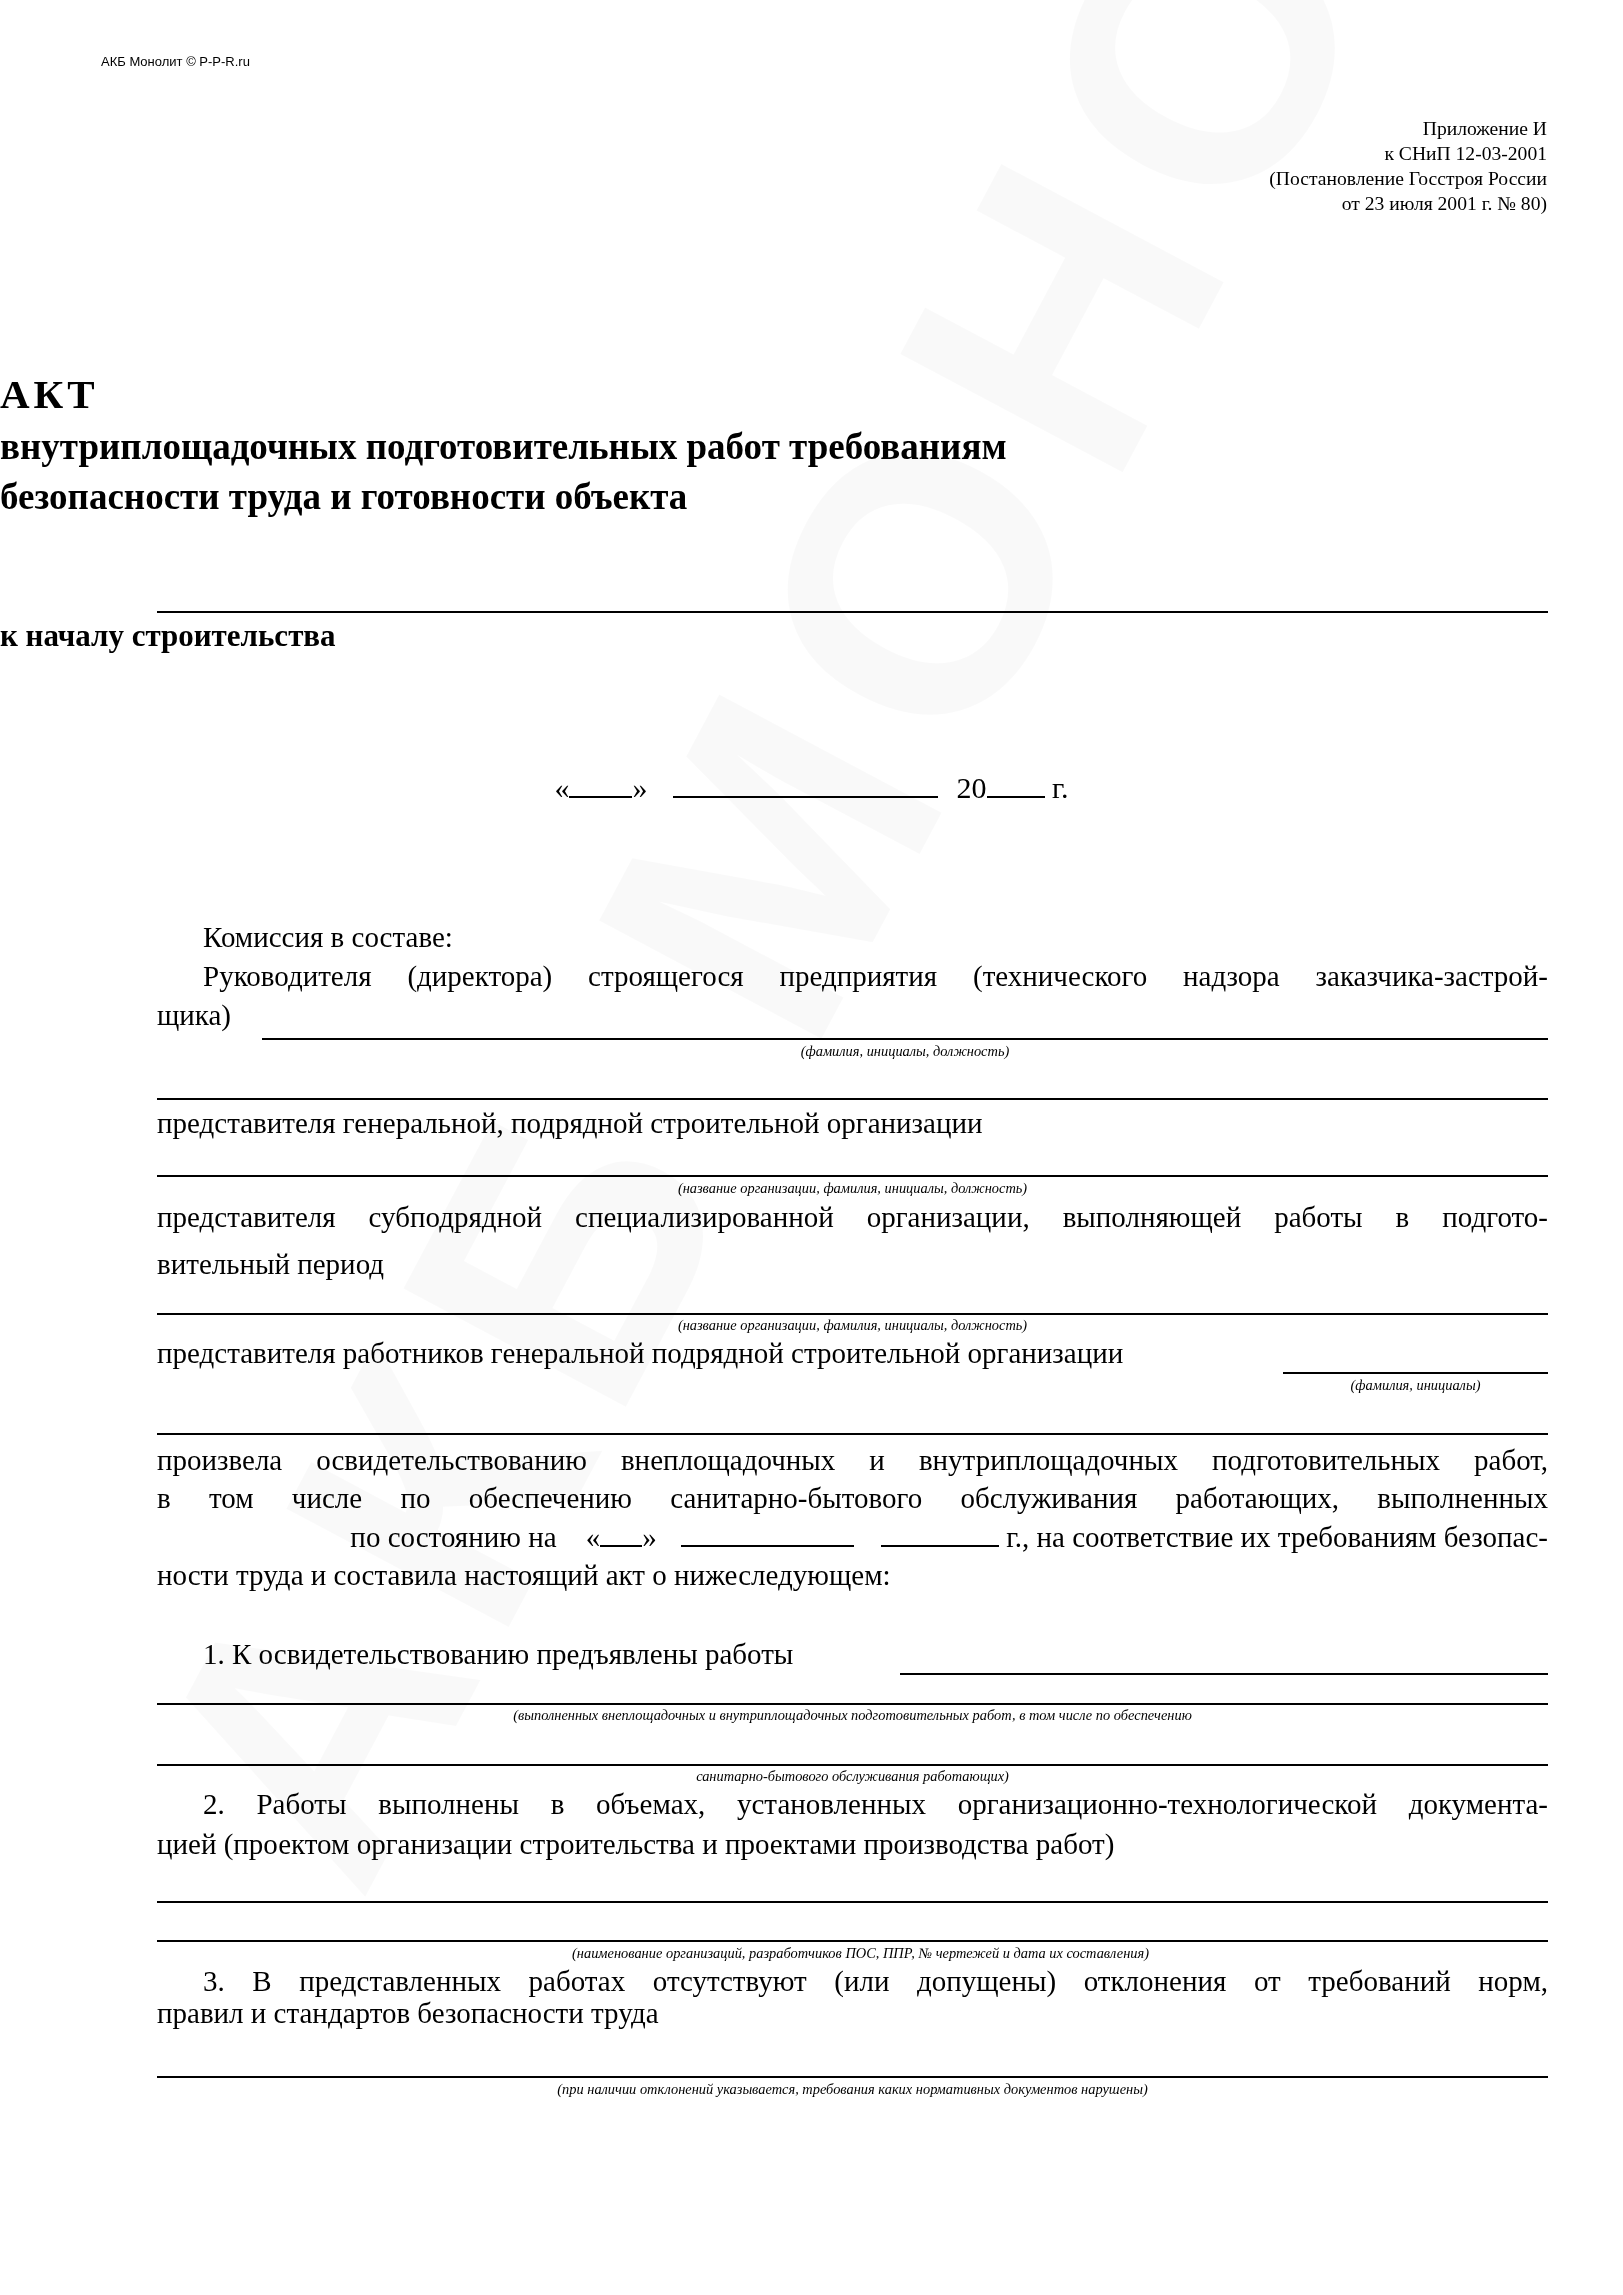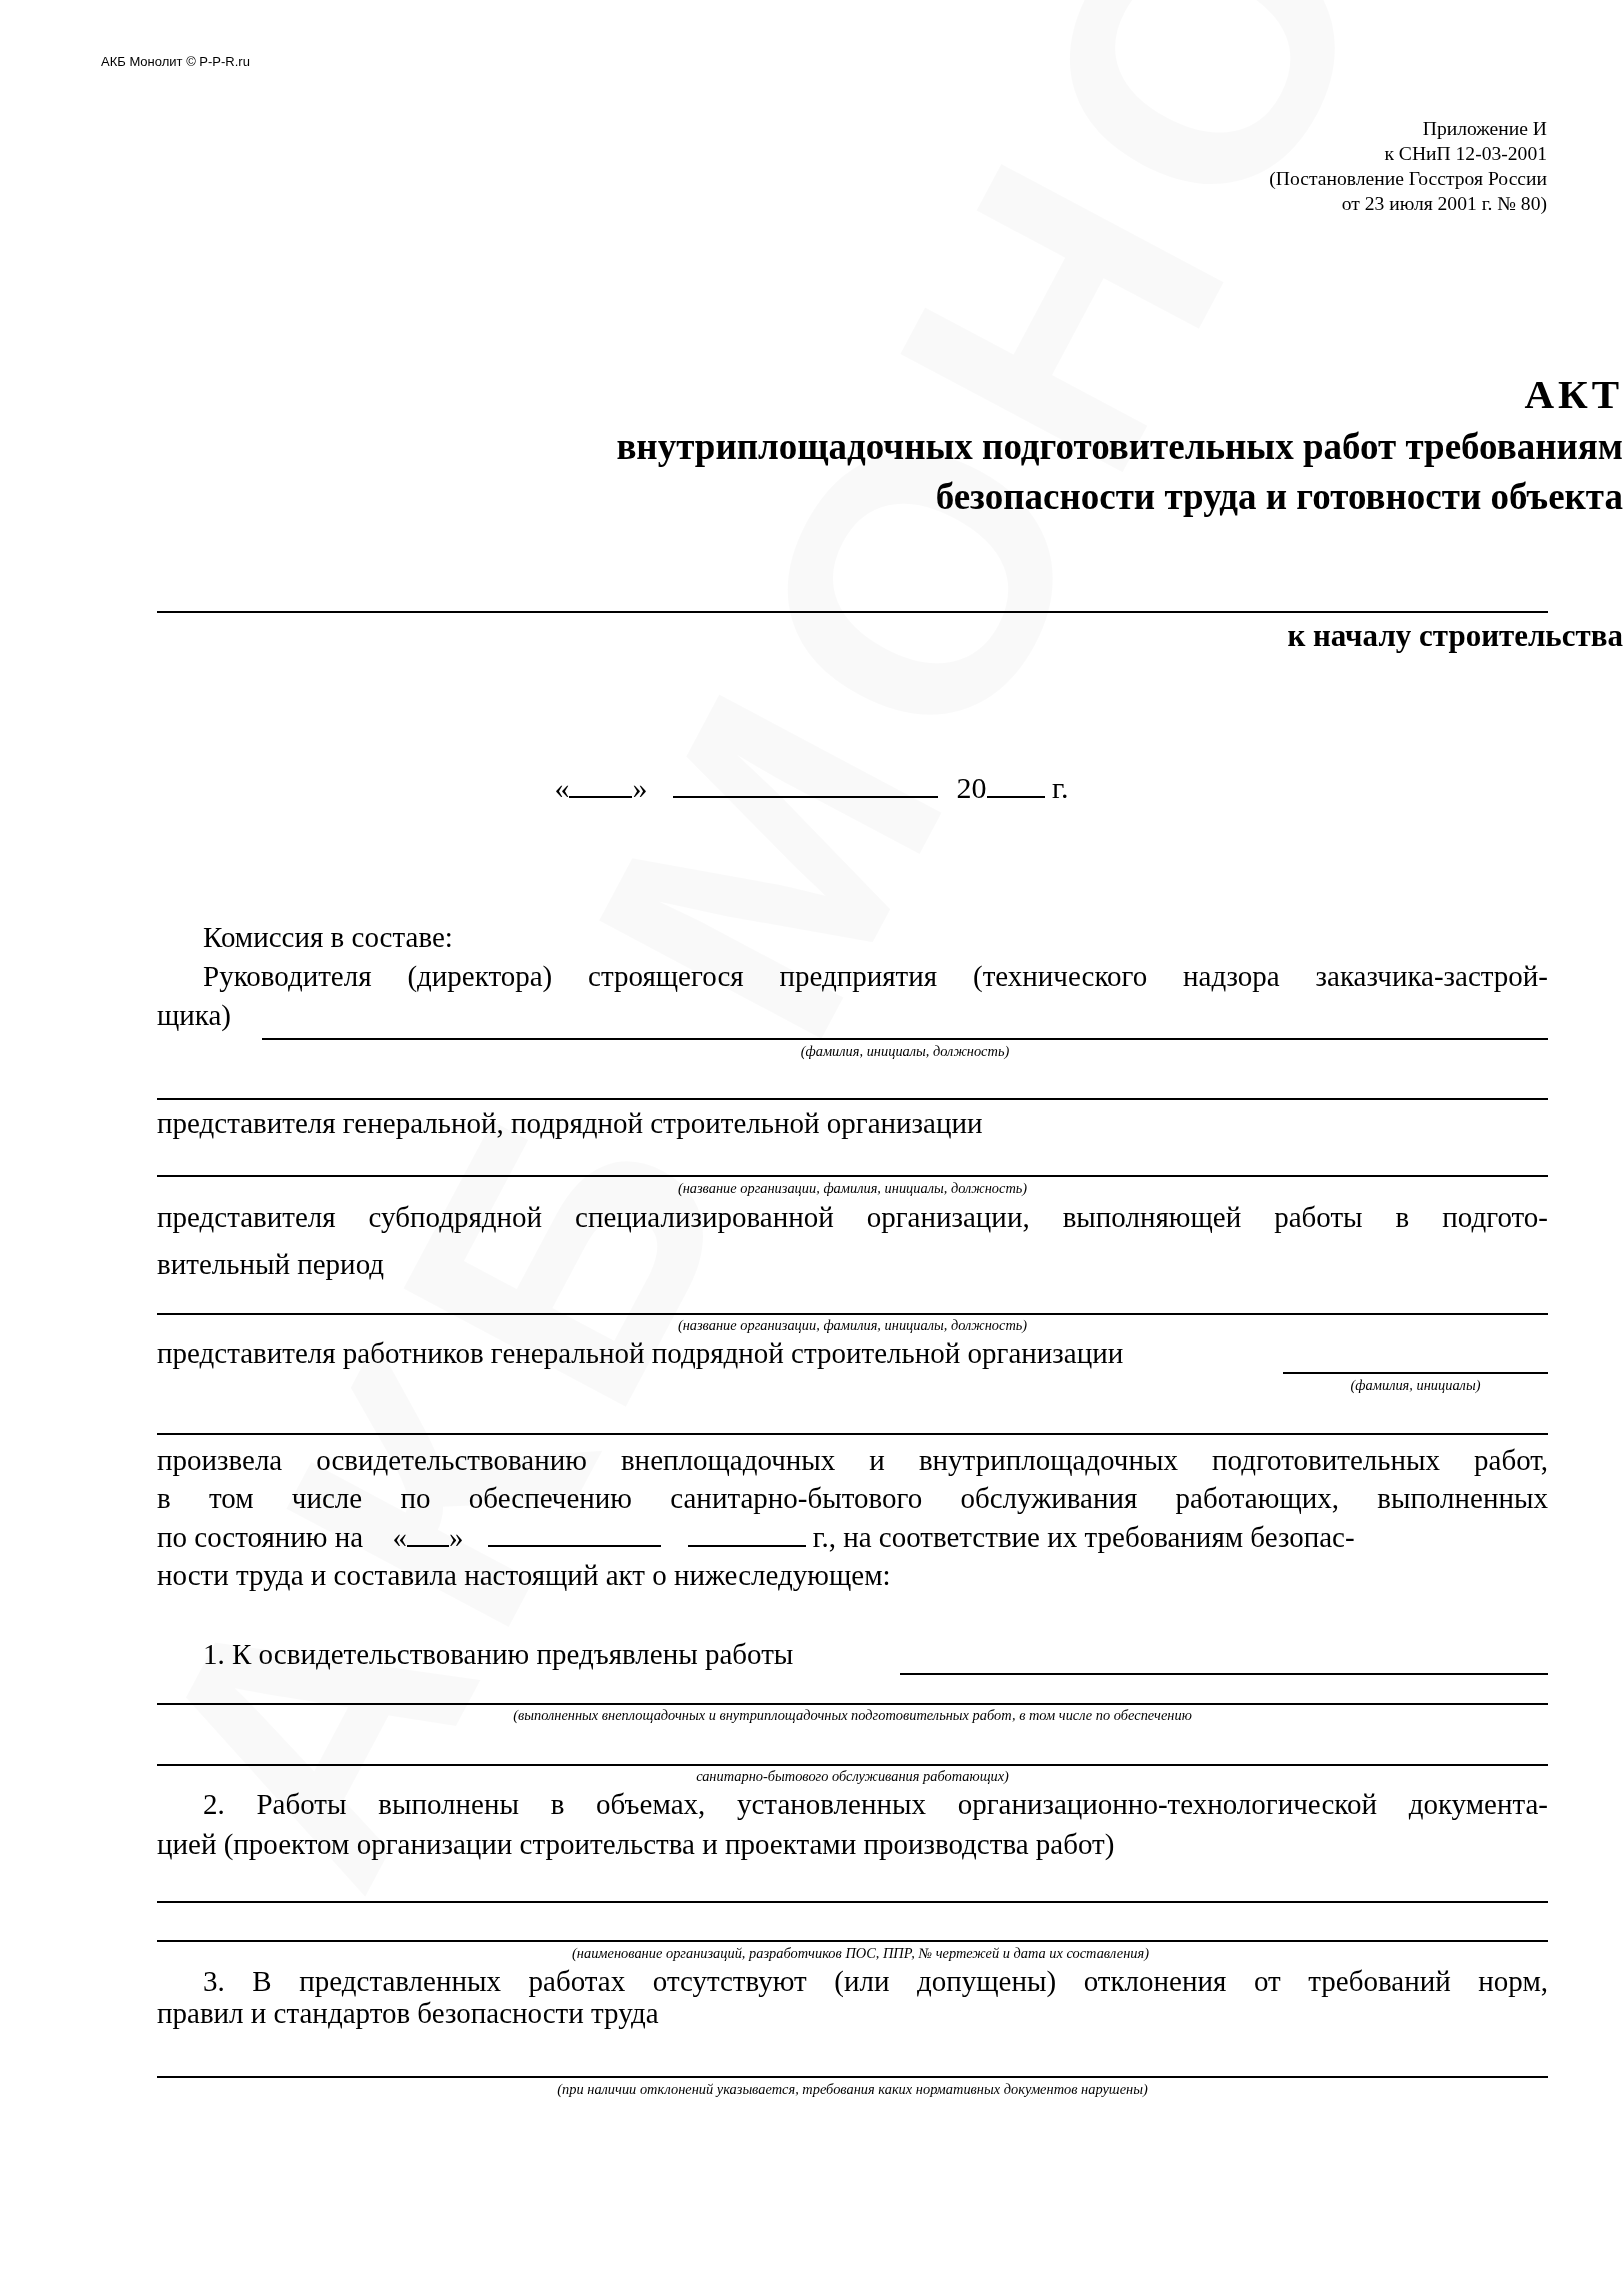--- a/index.html
+++ b/index.html
@@ -1,20 +1,20 @@
 <!DOCTYPE html>
 <html style="font-size:10.5px"><head>
 <meta charset="utf-8">
 <style>
   html, body { margin: 0; padding: 0; background: #ffffff; }
   body { width: 1623px; height: 2295px; position: relative; overflow: hidden; color: #000; font-family: "Liberation Serif", serif; }
-  .abs { position: absolute; }
+  .abs { position: absolute; text-align: right; }
   .copyright { left: 101px; top: 54px; font-family: "Liberation Sans", sans-serif; font-size: 13px; }
   .appendix { right: 76px; top: 116px; text-align: right; font-size: 19.6px; line-height: 25px; }
-  .title { left: 0; width: 1623px; text-align: right; font-weight: bold; }
+  .title { left: 0; width: 1623px; text-align: left; font-weight: bold; }
   .t-main { top: 370px; font-size: 41px; letter-spacing: 3.9px; }
   .t-sub { top: 422px; font-size: 37px; line-height: 50px; }
   .rule { position: absolute; height: 2px; background: #000; }
   .t-start { top: 618px; font-size: 31px; }
   .date-line { top: 771px; left: 0; width: 1623px; text-align: center; font-size: 30px; }
   .blank { display: inline-block; border-bottom: 2px solid #000; height: 25px; vertical-align: baseline; }
   .body-text { font-size: 29px; line-height: 37px; }
   .just { text-align: justify; text-align-last: justify; }
   .caption { position: absolute; font-style: italic; font-size: 14.4px; text-align: center; }
   .watermark { position: absolute; left: 164px; top: 1080px; font-family: "Liberation Sans", sans-serif; font-weight: bold; font-size: 366px; color: rgba(0,0,0,0.025); transform: rotate(-62deg); transform-origin: center; white-space: nowrap; letter-spacing: 26px; pointer-events: none; width: 1701px; text-align: center; margin-left: -366px; margin-top: -196px; }

